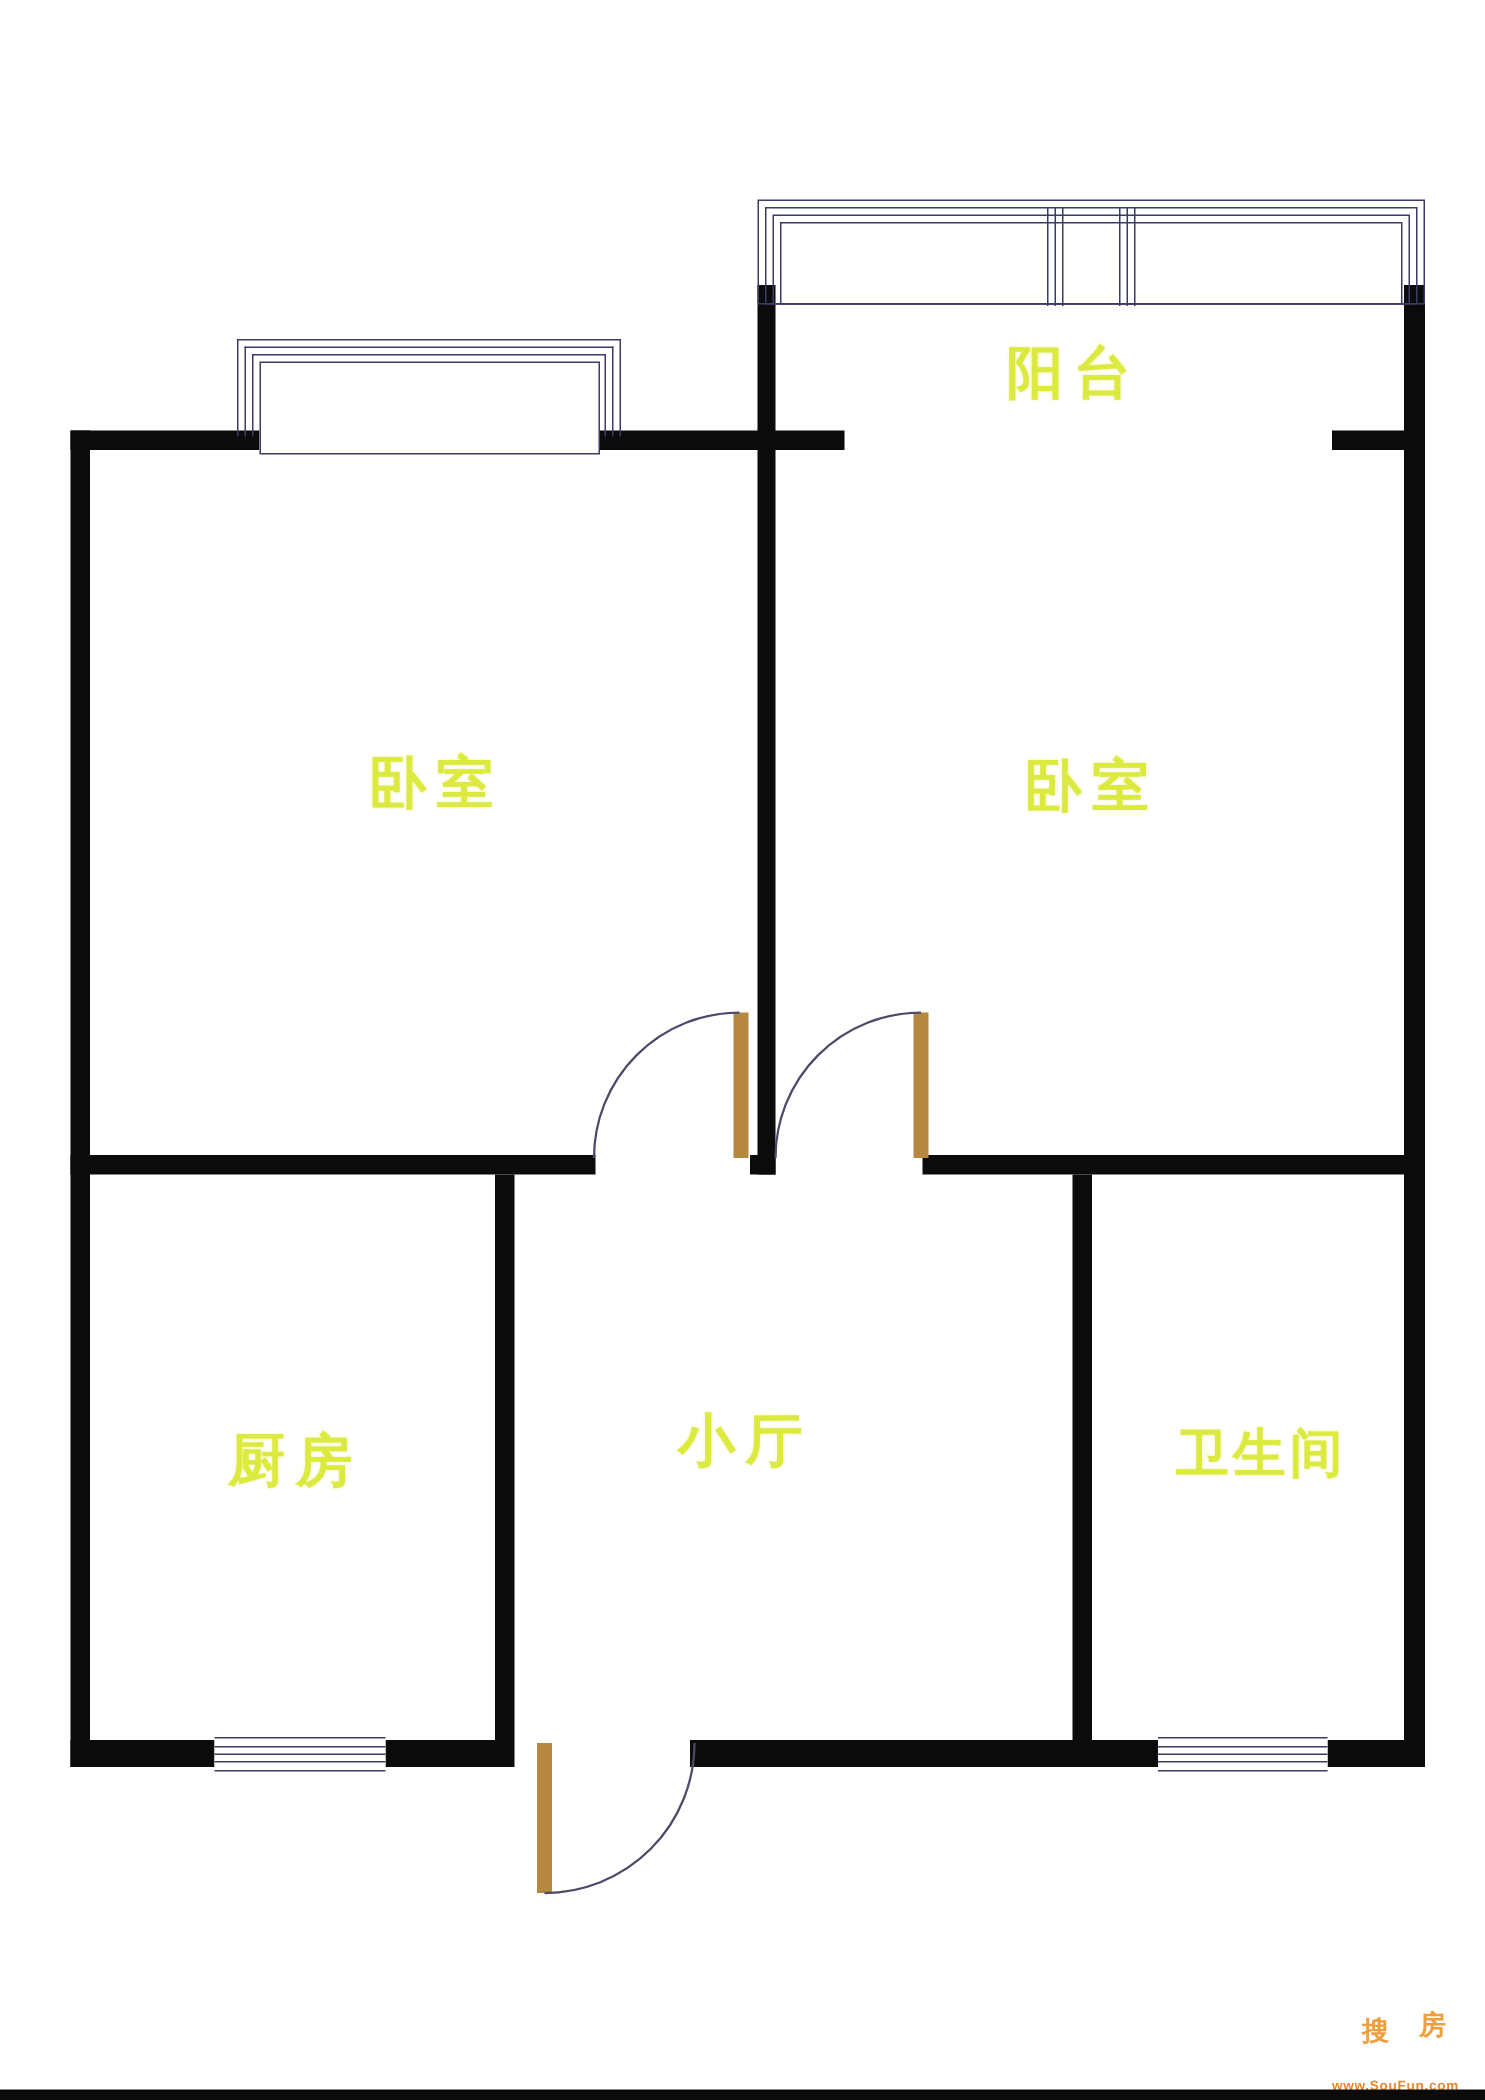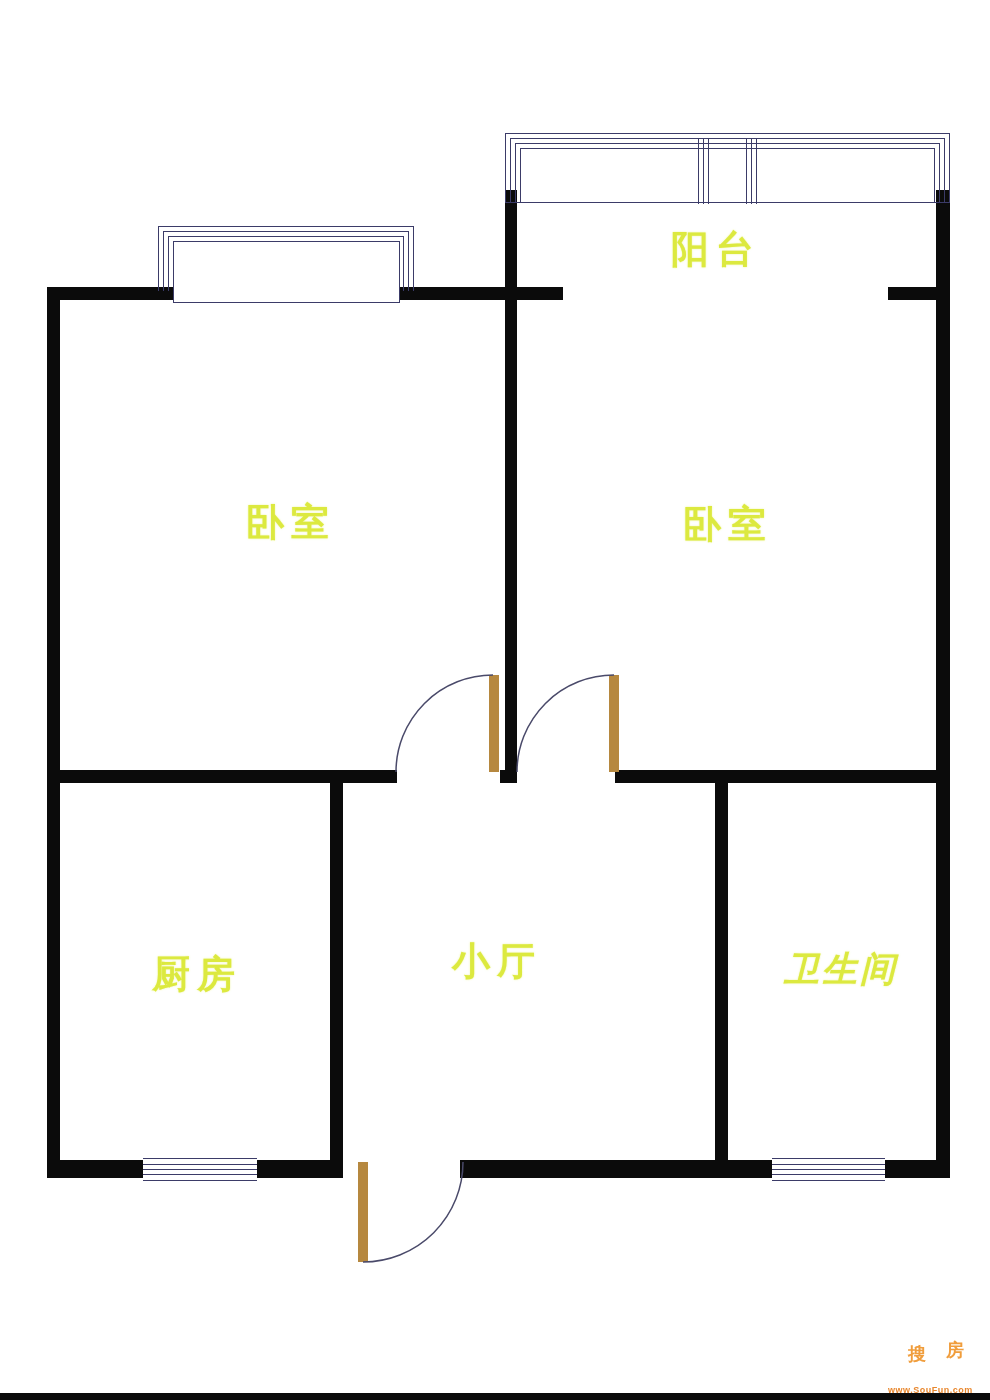--- a/index.html
+++ b/index.html
@@ -133,21 +133,21 @@
     <path class="arc" d="M 396 772 A 97 97 0 0 1 493 675"></path>
     <path class="arc" d="M 517 772 A 97 97 0 0 1 614 675"></path>
     <path class="arc" d="M 363 1262 A 100 100 0 0 0 463 1162"></path>
   </svg>
 
   <div class="room-label" style="left:716px; top:249px;">阳台</div>
   <div class="room-label" style="left:291px; top:522px;">卧室</div>
   <div class="room-label" style="left:728px; top:524px;">卧室</div>
   <div class="room-label" style="left:197px; top:974px;">厨房</div>
   <div class="room-label" style="left:497px; top:961px;">小厅</div>
-  <div class="room-label small" style="left:841px; top:969px;font-style:italic;">卫生间</div>
+  <div class="room-label small" style="left:841px; top:969px;">卫生间</div>
 
   <div id="watermark">
     <span class="wm-cn" id="wm-cn-first">搜</span>
     <span class="wm-cn" id="wm-cn-second">房</span>
     <span id="wm-brand">SouFun</span>
     <span id="wm-url">www.SouFun.com</span>
   </div>
 
   <div id="bottom-bar"></div>
 </div>

